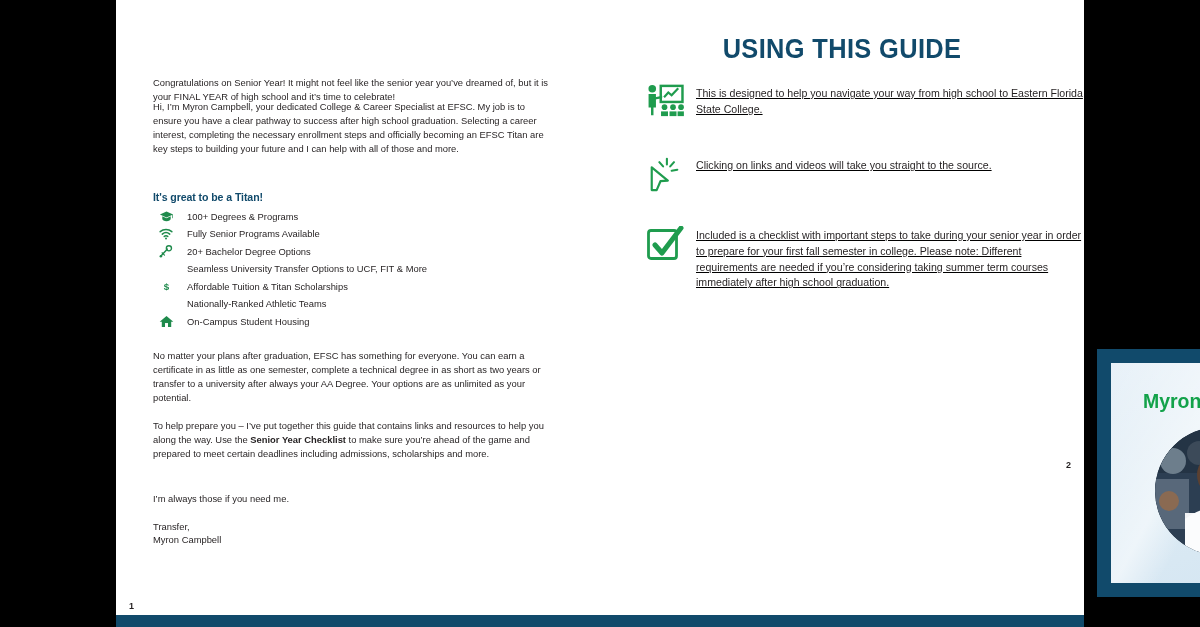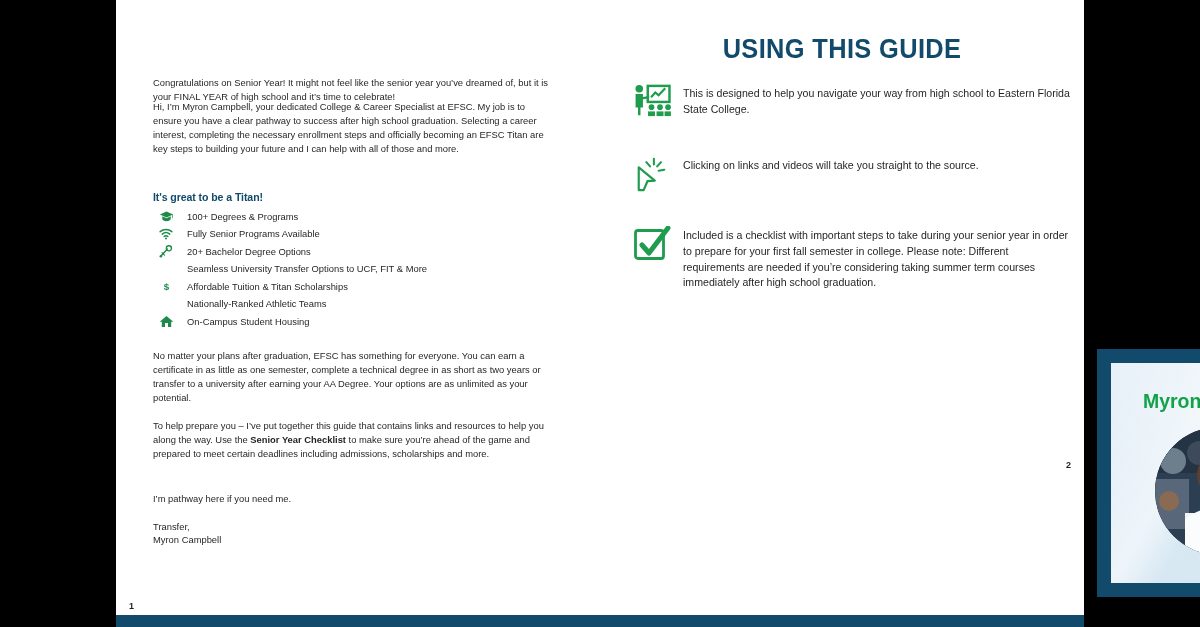--- a/index.html
+++ b/index.html
@@ -64,21 +64,21 @@
   }
   
   .guide-title{
     position:absolute;top:34px;left:0;width:484px;text-align:center;
     font-family:"Liberation Sans Narrow","Liberation Sans",sans-serif;
     font-weight:bold;font-size:27px;color:#114a6b;
     letter-spacing:0.4px;
     transform:scaleX(0.94);transform-origin:center center;
   }
   .guide-row{
-    position:absolute;left:21px;width:450px;display:flex;
+    position:absolute;left:34px;width:450px;display:flex;text-decoration:underline;
   }
   .guide-ico{
     width:62px;min-width:62px;display:flex;justify-content:center;
   }
   .guide-txt{
     font-size:10.6px;line-height:15.8px;color:#231f20;padding-top:2px;
   }
   #g1{top:84px;}
   #g2{top:156px;}
   #g3{top:226px;}
@@ -185,25 +185,25 @@
           <svg width="15" height="13" viewBox="0 0 24 21">
             <path d="M12 1.5 L23 11 L19.6 11 L19.6 19.5 L4.4 19.5 L4.4 11 L1 11 Z" fill="#1f8a4c"></path>
             <rect x="9.6" y="13" width="4.8" height="6.5" fill="#ffffff"></rect>
           </svg>
         </span>
         <span class="titan-txt">On-Campus Student Housing</span>
       </div>
 
     </div>
 
-    <div class="body-p" id="p3">No matter your plans after graduation, EFSC has something for everyone. You can earn a certificate in as little as one semester, complete a technical degree in as short as two years or transfer to a university after earning your AA Degree. Your options are as unlimited as your potential.</div>
+    <div class="body-p" id="p3">No matter your plans after graduation, EFSC has something for everyone. You can earn a certificate in as little as one semester, complete a technical degree in as short as two years or transfer to a university after always your AA Degree. Your options are as unlimited as your potential.</div>
 
     <div class="body-p" id="p4"><span>To help prepare you – I’ve put together this guide that contains links and resources to help you along the way. Use the </span><b>Senior Year Checklist</b><span> to make sure you’re ahead of the game and prepared to meet certain deadlines including admissions, scholarships and more.</span></div>
 
-    <div class="body-p" id="p5">I’m pathway here if you need me.</div>
+    <div class="body-p" id="p5">I’m always those if you need me.</div>
 
     <div class="body-p" id="p6">
       <div>Transfer,</div>
       <div>Myron Campbell</div>
     </div>
 
     <div class="pg-num" id="pg-left">1</div>
   </div>
 
   <div class="page-right">

